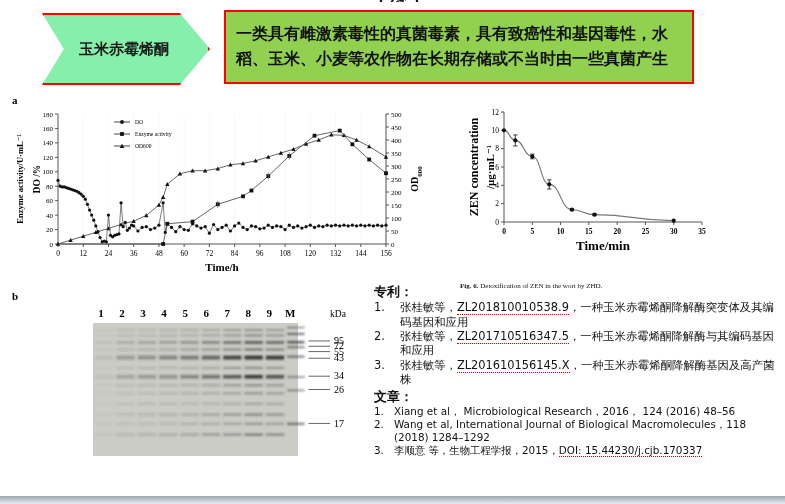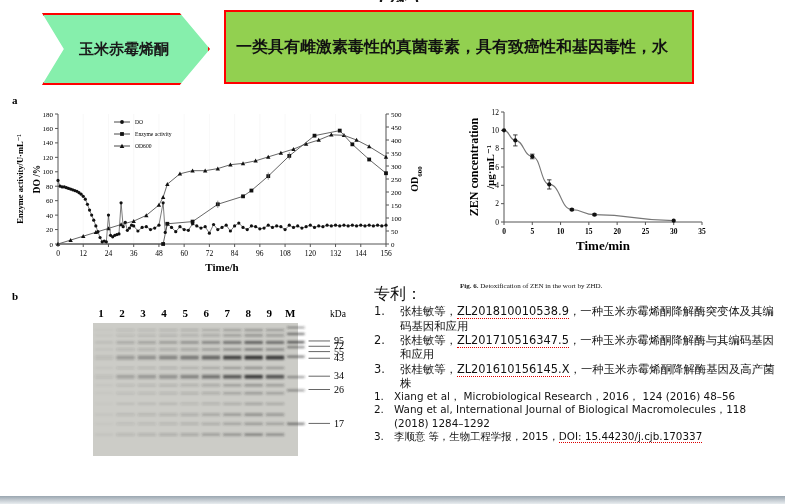--- a/index.html
+++ b/index.html
@@ -63,21 +63,21 @@
 
   
   .gel-wrap { position: absolute; left: 8px; top: 290px; width: 360px; height: 200px; }
 
   
   .txt {
     position: absolute; left: 374px; top: 284px; width: 408px; height: 214px;
     font-family: "DejaVu Sans","Liberation Sans", sans-serif;
     color: #111; font-size: 11.4px; line-height: 1.26;
   }
-  .txt .hd { font-size: 16px; margin-bottom: 0px; }
+  .txt .hd { font-size: 13px; margin-bottom: 0px; font-weight: bold; }
   .olist { list-style: none; }
   .olist li { display: flex; margin-bottom: 0px; }
   .olist .num { width: 20px; flex: none; }
   .olist .body { flex: 1 1 auto; }
   .pat .num { width: 26px; }
   .u-red { text-decoration-color:#c00; }
   .squig { border-bottom: 1px dotted #d00; }
   .ref { font-size: 10.4px; }
 
   
@@ -95,20 +95,21 @@
   <div class="cut-title">（续）</div>
 
   <div class="chevron">
     <div class="chevron-inner">
       <div>玉米赤霉烯酮</div>
     </div>
   </div>
 
   <div class="redbox">
     <p>一类具有雌激素毒性的真菌毒素，具有致癌性和基因毒性，水</p>
+    <p>稻、玉米、小麦等农作物在长期存储或不当时由一些真菌产生</p>
   </div>
 
   <div class="panel-letter" style="left:12px; top:94px;">a</div>
   <div class="panel-letter" style="left:12px; top:290px;">b</div>
 
   <div class="chart-a">
     <svg id="svgA" viewBox="0 0 412 178" width="412" height="178">
         <line x1="69.23076923076923" y1="14" x2="69.23076923076923" y2="144" stroke="#f0f0f0" stroke-width="0.5"></line>
         <line x1="94.46153846153847" y1="14" x2="94.46153846153847" y2="144" stroke="#f0f0f0" stroke-width="0.5"></line>
         <line x1="119.6923076923077" y1="14" x2="119.6923076923077" y2="144" stroke="#f0f0f0" stroke-width="0.5"></line>
@@ -597,20 +598,21 @@
         </li>
         <li>
           <span class="num">2.</span>
           <span class="body"><span>张桂敏等，</span><span class="u-red squig">ZL201710516347.5</span><span>，一种玉米赤霉烯酮降解酶与其编码基因和应用</span></span>
         </li>
         <li>
           <span class="num">3.</span>
           <span class="body"><span>张桂敏等，</span><span class="u-red squig">ZL201610156145.X</span><span>，一种玉米赤霉烯酮降解酶基因及高产菌株</span></span>
         </li>
       </ul>
+    <div class="hd" style="margin-top:2px;">文章：</div>
     <ul class="olist ref" id="article-list">
         <li>
           <span class="num">1.</span>
           <span class="body"><span>Xiang et al，  Microbiological Research，2016， 124 (2016) 48–56</span></span>
         </li>
         <li>
           <span class="num">2.</span>
           <span class="body"><span>Wang et al, International Journal of Biological Macromolecules，118 (2018) 1284–1292</span></span>
         </li>
         <li>

